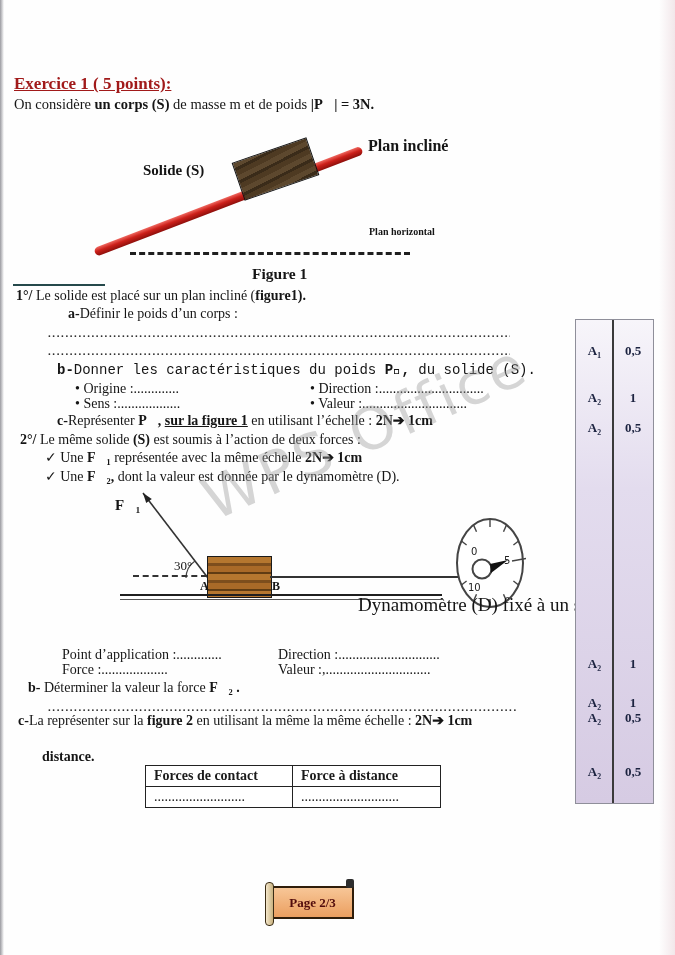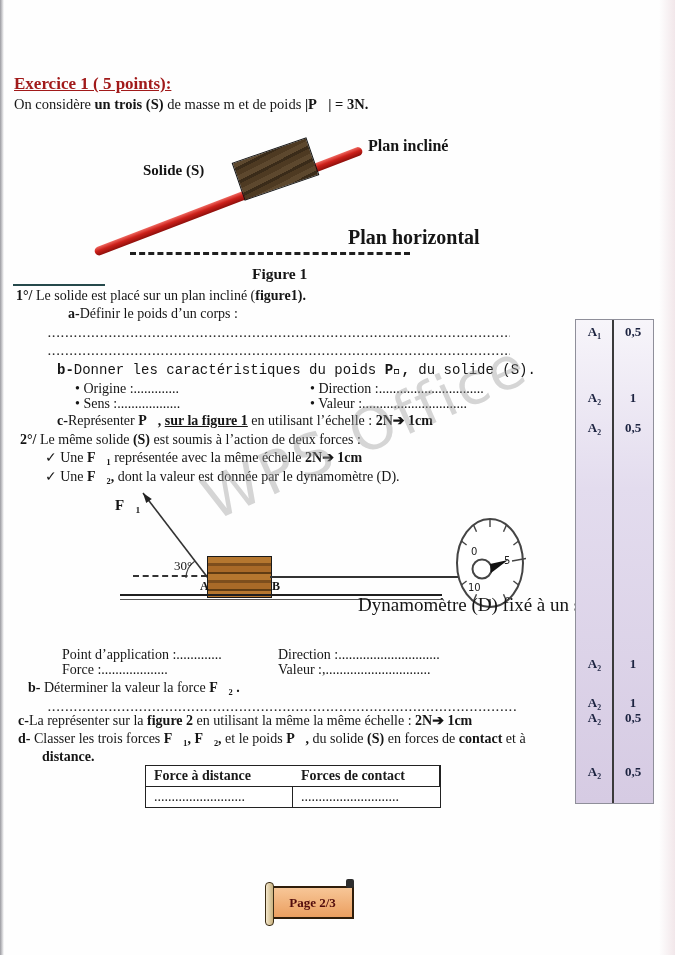--- a/index.html
+++ b/index.html
@@ -62,29 +62,29 @@
 
 <div class="page">
 
   <div class="edge-l"></div>
   <div class="edge-r"></div>
 
 
   <div class="line b u red" style="left:14px; top:74px; font-size:17px;">Exercice 1 ( 5 points):</div>
 
   <div class="line" style="left:14px; top:96px; font-size:14.5px;">
-    <span>On considère </span><span class="b">un trois (S)</span><span> de masse m et de poids </span><span class="b">|P⃗| = 3N.</span>
+    <span>On considère </span><span class="b">un corps (S)</span><span> de masse m et de poids </span><span class="b">|P⃗| = 3N.</span>
   </div>
 
   <div class="ramp"></div>
   <div class="block1"></div>
   <div class="dash1"></div>
   <div class="line b" style="left:143px; top:162px; font-size:15px;">Solide (S)</div>
   <div class="line b" style="left:368px; top:137px; font-size:16px;">Plan incliné</div>
-  <div class="line b" style="left:348px; top:226px; font-size:20px;">Plan horizontal</div>
+  <div class="line b" style="left:369px; top:226px; font-size:10px;">Plan horizontal</div>
   <div class="line b" style="left:252px; top:265px; font-size:15.5px;">Figure 1</div>
 
   <div class="overline1"></div>
   <div class="line" style="left:16px; top:288px;">
     <span class="b">1°/ </span><span>Le solide est placé sur un plan incliné (</span><span class="b">figure1).</span>
   </div>
   <div class="line" style="left:68px; top:306px;">
     <span class="b">a-</span><span>Définir le poids d’un corps :</span>
   </div>
   <div class="line dots" style="left:48px; top:327px; width:462px;">........................................................................................................................................</div>
@@ -149,39 +149,36 @@
   <div class="line" style="left:278px; top:647px;">Direction :.............................</div>
   <div class="line" style="left:62px; top:662px;">Force :...................</div>
   <div class="line" style="left:278px; top:662px;">Valeur :,..............................</div>
   <div class="line" style="left:28px; top:680px;">
     <span class="b">b-</span><span> Déterminer la valeur la force </span><span class="b">F⃗₂ .</span>
   </div>
   <div class="line dots" style="left:48px; top:701px; width:470px;">........................................................................................................................................</div>
   <div class="line" style="left:18px; top:713px;">
     <span class="b">c-</span><span>La représenter sur la </span><span class="b">figure 2</span><span> en utilisant la même la même échelle : </span><span class="b">2N➔ 1cm</span>
   </div>
-  <div class="line" style="left:18px; top:731px;">
-    <span class="b">d-</span><span> Classer les trois forces </span><span class="b">F⃗₁, F⃗₂,</span><span> et le poids </span><span class="b">P⃗,</span><span> du solide </span><span class="b">(S)</span><span> en forces de </span><span class="b">contact</span><span> et à</span>
-  </div>
   <div class="line b" style="left:42px; top:749px;">distance.</div>
 
   <div class="ftable">
     <div class="frow fhead">
+      <div class="fcell first">Forces de contact</div>
       <div class="fcell">Force à distance</div>
-      <div class="fcell first">Forces de contact</div>
     </div>
     <div class="frow">
       <div class="fcell first">..........................</div>
       <div class="fcell">............................</div>
     </div>
   </div>
 
   <div class="grades-box">
     <div class="grades-div"></div>
-    <div class="grade-row" style="top:4px;">
+    <div class="grade-row" style="top:23px;">
         <span class="grade-code">A₁</span>
         <span class="grade-val">0,5</span>
       </div>
     <div class="grade-row" style="top:70px;">
         <span class="grade-code">A₂</span>
         <span class="grade-val">1</span>
       </div>
     <div class="grade-row" style="top:100px;">
         <span class="grade-code">A₂</span>
         <span class="grade-val">0,5</span>

